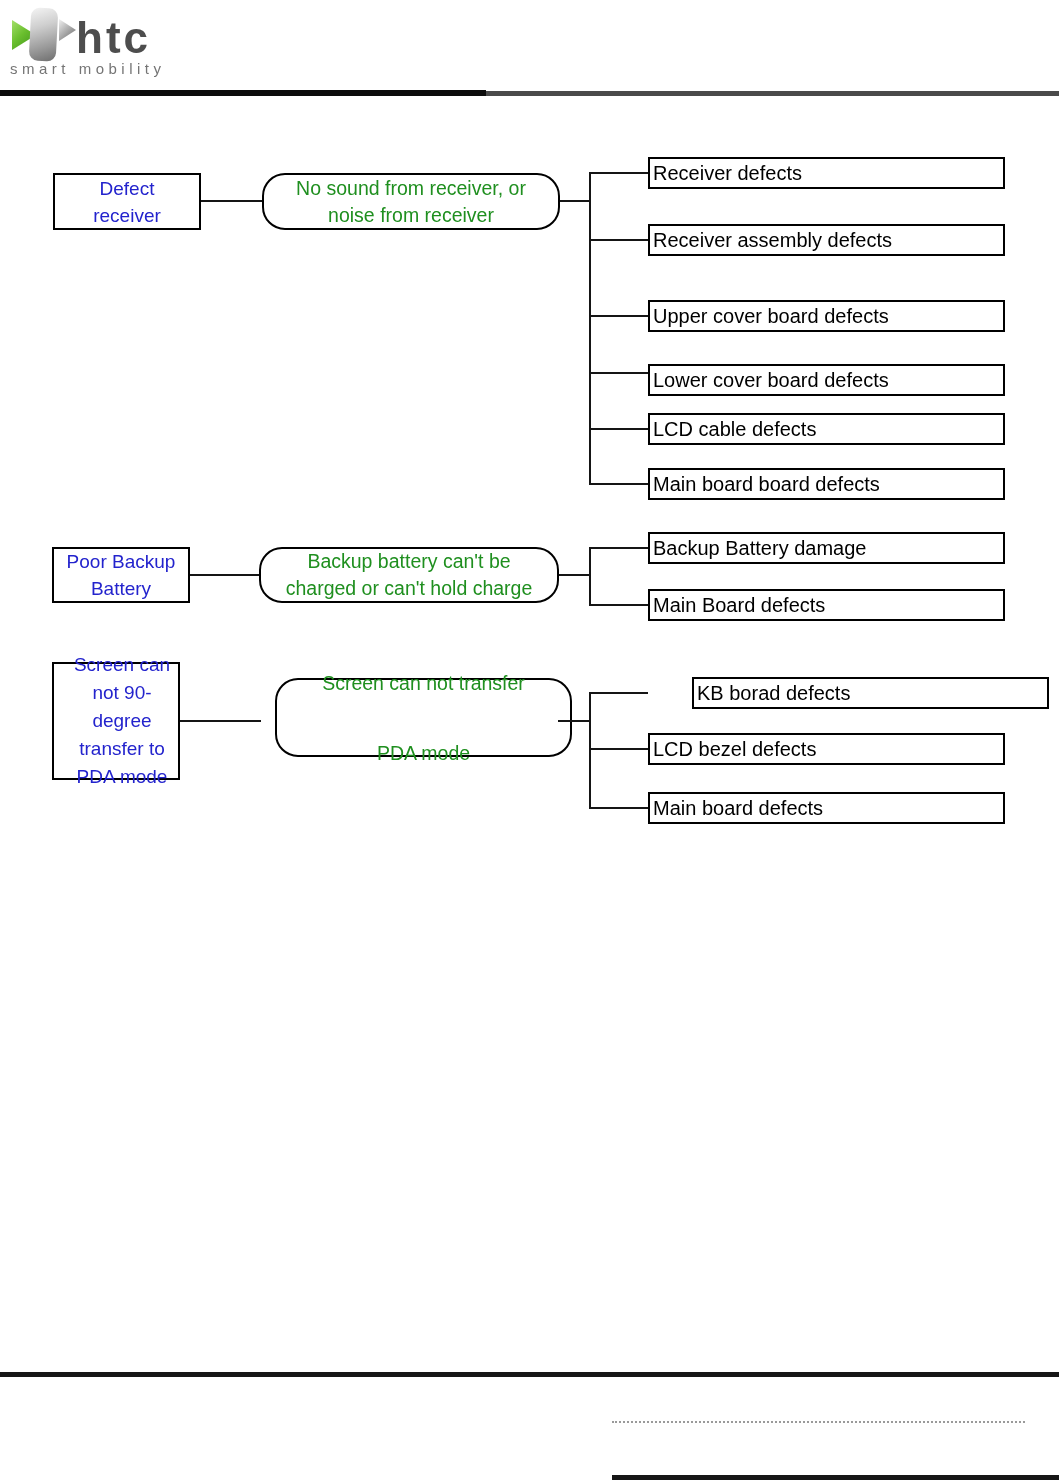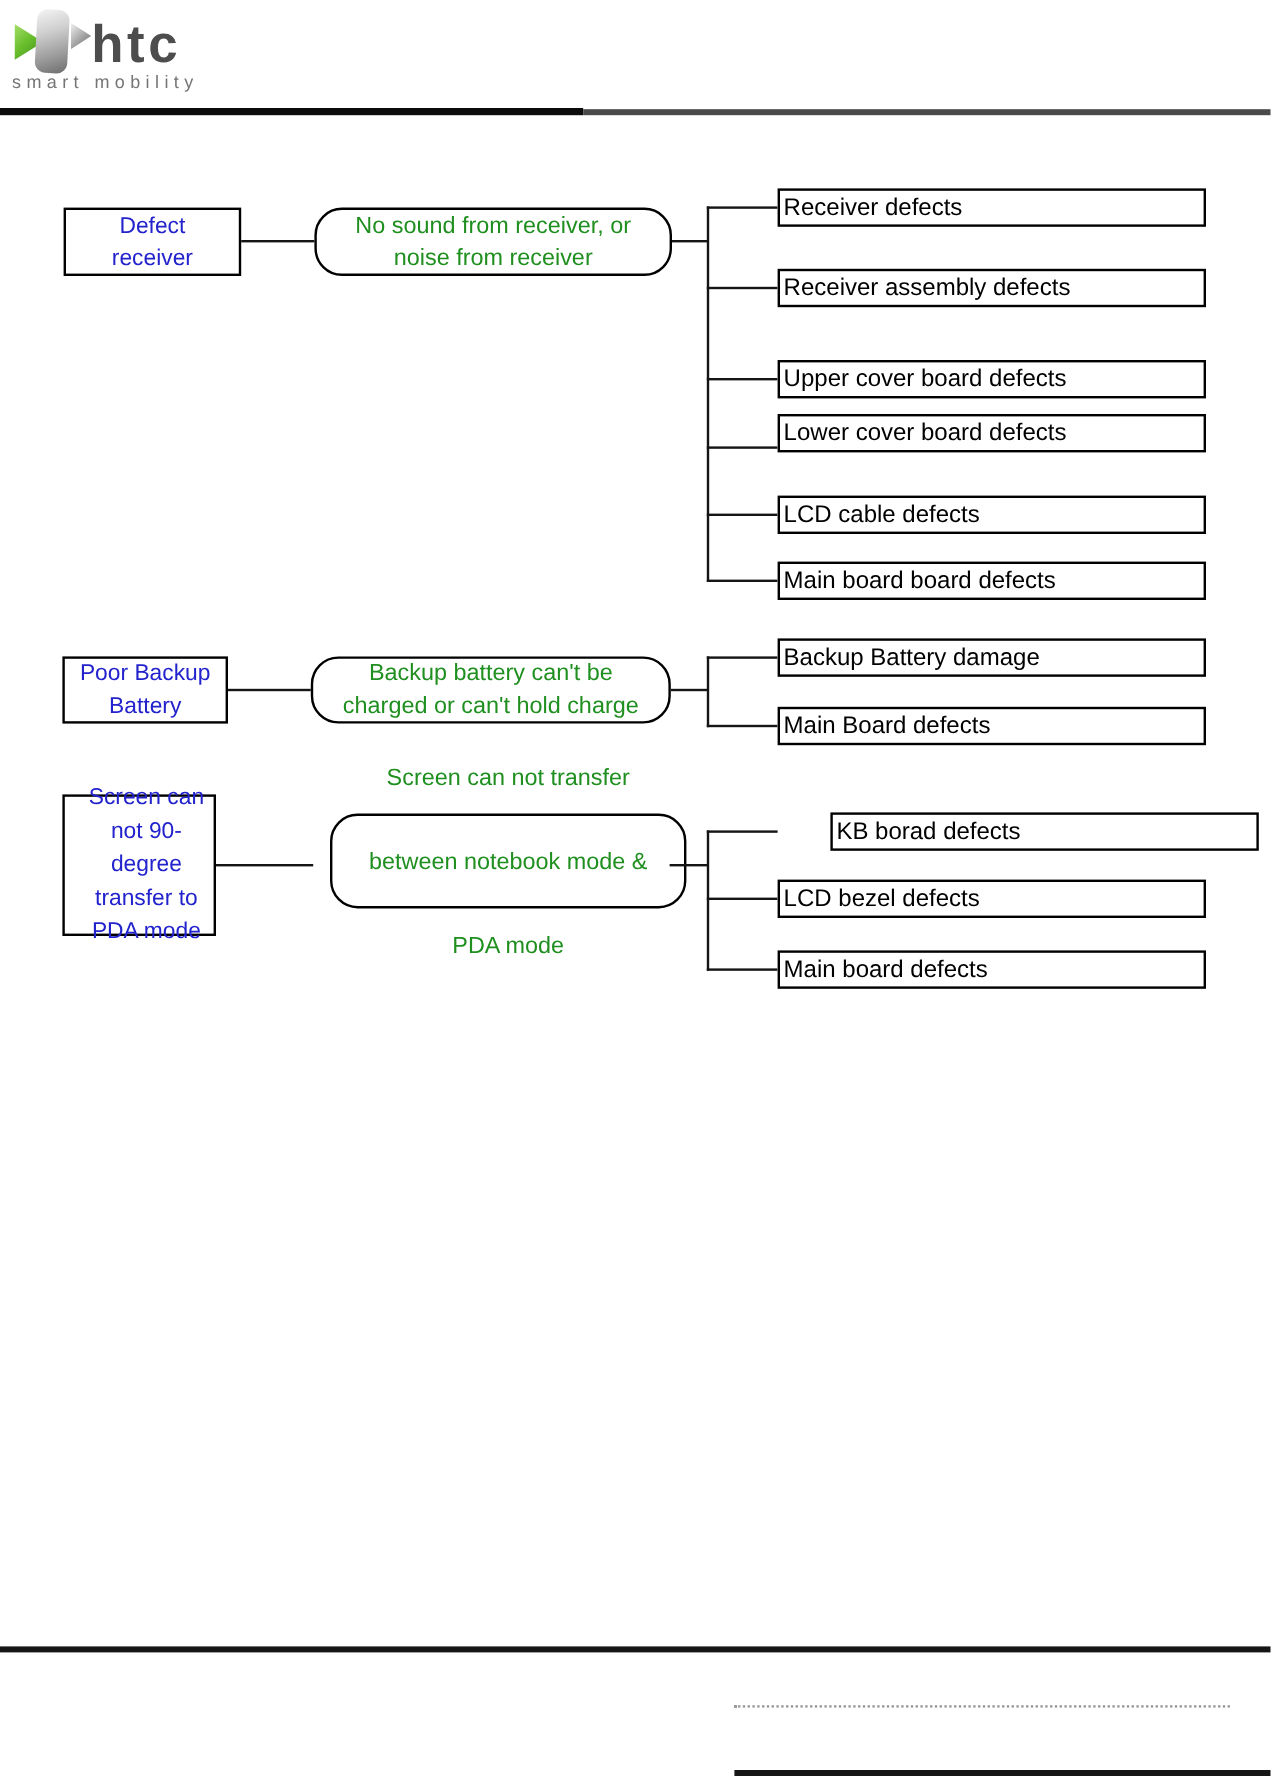--- a/index.html
+++ b/index.html
@@ -91,21 +91,21 @@
 
     <div class="box defect" style="left:648px; top:157px; width:357px; height:32px;">
       <div>Receiver defects</div>
     </div>
     <div class="box defect" style="left:648px; top:224px; width:357px; height:32px;">
       <div>Receiver assembly defects</div>
     </div>
     <div class="box defect" style="left:648px; top:300px; width:357px; height:32px;">
       <div>Upper cover board defects</div>
     </div>
-    <div class="box defect" style="left:648px; top:345px; width:357px; height:32px;">
+    <div class="box defect" style="left:648px; top:364px; width:357px; height:32px;">
       <div>Lower cover board defects</div>
     </div>
     <div class="box defect" style="left:648px; top:413px; width:357px; height:32px;">
       <div>LCD cable defects</div>
     </div>
     <div class="box defect" style="left:648px; top:468px; width:357px; height:32px;">
       <div>Main board board defects</div>
     </div>
 
     <div class="box cause" style="left:52px; top:547px; width:138px; height:56px;">
@@ -131,21 +131,20 @@
     </div>
 
     <div class="box cause tall" style="left:52px; top:662px; width:128px; height:118px;padding-left:12px;">
       <div>Screen can</div>
       <div>not 90-degree</div>
       <div>transfer to</div>
       <div>PDA mode</div>
     </div>
     <div class="box symptom tall" style="left:275px; top:678px; width:297px; height:79px;gap:42px;">
       <div>Screen can not transfer</div>
-      <div>between notebook mode &amp;</div>
       <div>PDA mode</div>
     </div>
 
     <div class="cline" style="left:180px; top:720px; width:81px; height:2px;"></div>
     <div class="cline" style="left:558px; top:720px; width:32px; height:2px;"></div>
     <div class="cline" style="left:589px; top:692px; width:2px; height:117px;"></div>
     <div class="cline" style="left:589px; top:692px; width:59px; height:2px;"></div>
     <div class="cline" style="left:589px; top:748px; width:59px; height:2px;"></div>
     <div class="cline" style="left:589px; top:807px; width:59px; height:2px;"></div>
 

